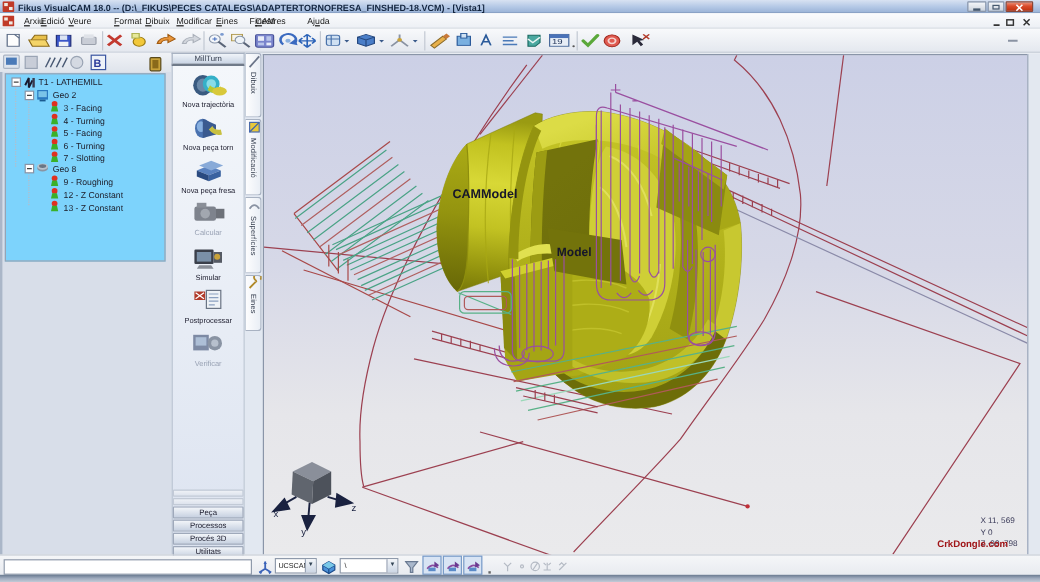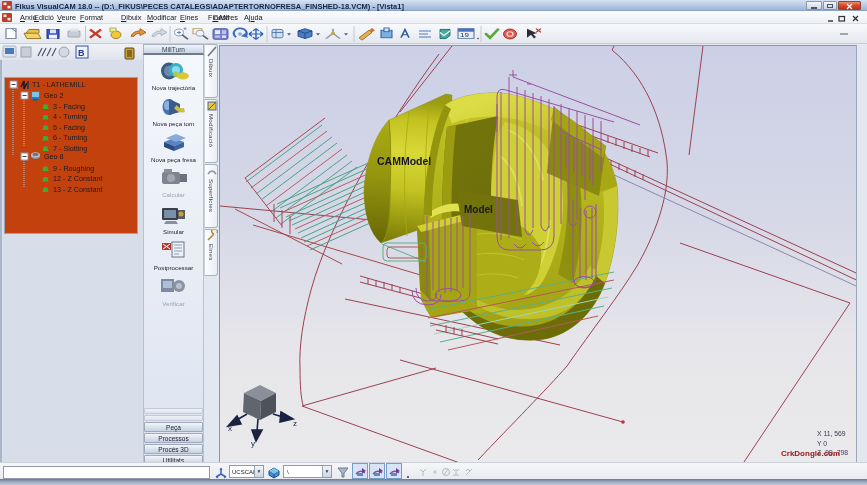--- a/index.html
+++ b/index.html
@@ -2,21 +2,21 @@
 <html><head><meta charset="utf-8"><style>
 *{margin:0;padding:0;box-sizing:border-box}
 html,body{width:867px;height:485px;overflow:hidden;font-family:"Liberation Sans",sans-serif;background:#e8ecf2}
 .abs{position:absolute}
 #app{position:relative;width:867px;height:485px}
 #titlebar{left:0;top:0;width:867px;height:11px;background:linear-gradient(#d8e2f2,#b5c9e6 55%,#9db5d9);border-bottom:1px solid #8aa2c6;font-size:7.5px;color:#13253f;font-weight:bold}
 #menubar{left:0;top:11px;width:867px;height:13px;background:linear-gradient(#fafbfd,#edf0f5);border-bottom:1px solid #d8dce3;font-size:7.3px;color:#1a1a1a}
 #toolbar1{left:0;top:24px;width:867px;height:20px;background:linear-gradient(#f8f9fb,#e4e8ef);border-bottom:1px solid #c6ccd6}
 #leftbg{left:0;top:44px;width:143px;height:418px;background:#d8dee9;border-left:2px solid #aab6c8}
 #treetools{left:0;top:44px;width:143px;height:16px;background:linear-gradient(#f0f2f6,#dfe4ec)}
-#treebox{left:4px;top:77px;width:134px;height:157px;background:#c2410c;border:1px solid #98a3b3;font-size:7.2px;color:#1c1c28}
+#treebox{left:4px;top:61px;width:134px;height:157px;background:#7dd3fc;border:1px solid #98a3b3;font-size:7.2px;color:#1c1c28}
 #mtpanel{left:143px;top:55px;width:61px;height:407px;background:linear-gradient(#f4f7fb,#dce3f0);border-left:1px solid #b9c2d2;border-right:1px solid #b9c2d2}
 #mthead{left:143px;top:44px;width:61px;height:11px;background:linear-gradient(#f0f4f9,#c9d4e4);border:1px solid #a8b2c2;border-bottom:2px solid #707a89;font-size:6.5px;color:#333c4d;text-align:center}
 #tabstrip{left:204px;top:44px;width:15px;height:418px;background:#e2e8f1}
 #viewport{left:219px;top:45px;width:637px;height:417px;background:linear-gradient(#ccd0e6,#d6d8e7 42%,#e6e6ea 72%,#eaeaec);border-left:1px solid #8a95a8;border-top:1px solid #8a95a8}
 #rightstrip{left:856px;top:45px;width:11px;height:417px;background:#e3e8f0;border-left:1px solid #9aa5b8}
 #statusbar{left:0;top:462px;width:867px;height:17px;background:linear-gradient(#f5f6f8,#e8ebf0);border-top:1px solid #cdd2da}
 #bottomstrip{left:0;top:479px;width:867px;height:6px;background:linear-gradient(#68798f,#9fabbe 50%,#c2cad6)}
 .acc{left:144px;width:59px;height:10px;background:linear-gradient(#f2f5f9,#c7d1e1);border:1px solid #9fa9ba;border-radius:1px;font-size:6.5px;color:#223;text-align:center;line-height:9px}
 .accg{left:144px;width:59px;height:6px;background:linear-gradient(#eef1f6,#dde3ed);border:1px solid #c2cad6;border-radius:1px}
 .vtab{left:204px;width:14px;background:linear-gradient(90deg,#fdfdfe,#e9eef5);border:1px solid #a8b2c2;border-left:1px solid #c8d0dc;border-radius:0 3px 3px 0;font-size:6.2px;color:#333c4d}
@@ -47,27 +47,27 @@
 </div>
 <div class="abs" id="menubar">
   <svg class="abs" style="left:2px;top:2px" width="10" height="9">
         <rect width="10" height="9" rx="1" fill="#c03a28"></rect>
         <rect x="1.5" y="1.5" width="3" height="2.6" fill="#efe9e2"></rect>
         <rect x="5.5" y="4.8" width="3" height="2.6" fill="#efe9e2"></rect>
       </svg>
   <div class="menu-item" style="left:20px"><u>A</u>rxiu</div>
   <div class="menu-item" style="left:34px"><u>E</u>dició</div>
   <div class="menu-item" style="left:57px"><u>V</u>eure</div>
-  <div class="menu-item" style="left:80px"><u>F</u>ormat</div>
+  <div class="menu-item" style="left:95px"><u>F</u>ormat</div>
   <div class="menu-item" style="left:121px"><u>D</u>ibuix</div>
   <div class="menu-item" style="left:147px"><u>M</u>odificar</div>
   <div class="menu-item" style="left:180px"><u>E</u>ines</div>
   <div class="menu-item" style="left:213px"><u>C</u>AM</div>
   <div class="menu-item" style="left:208px">F<u>i</u>nestres</div>
-  <div class="menu-item" style="left:244px">Aj<u>u</u>da</div>
+  <div class="menu-item" style="left:256px">Aj<u>u</u>da</div>
   <svg class="abs" style="left:826px;top:4px" width="36" height="8">
         <path d="M2,6 L7,6" stroke="#333" stroke-width="1.4"></path>
         <rect x="13" y="1.5" width="5.5" height="4.5" fill="none" stroke="#333" stroke-width="1.2"></rect>
         <path d="M27,1 L32,6 M32,1 L27,6" stroke="#333" stroke-width="1.3"></path>
       </svg>
 </div>
 <div class="abs" id="toolbar1"><svg width="867" height="20" id="tb1svg">
   <g stroke-width="1" fill="none" transform="translate(0,2.4) scale(1,0.76)">
     <rect x="6" y="3" width="10" height="13" fill="#fdfdfd" stroke="#5a6a84"></rect>
           <path d="M12,3 L16,7" stroke="#5a6a84"></path>

